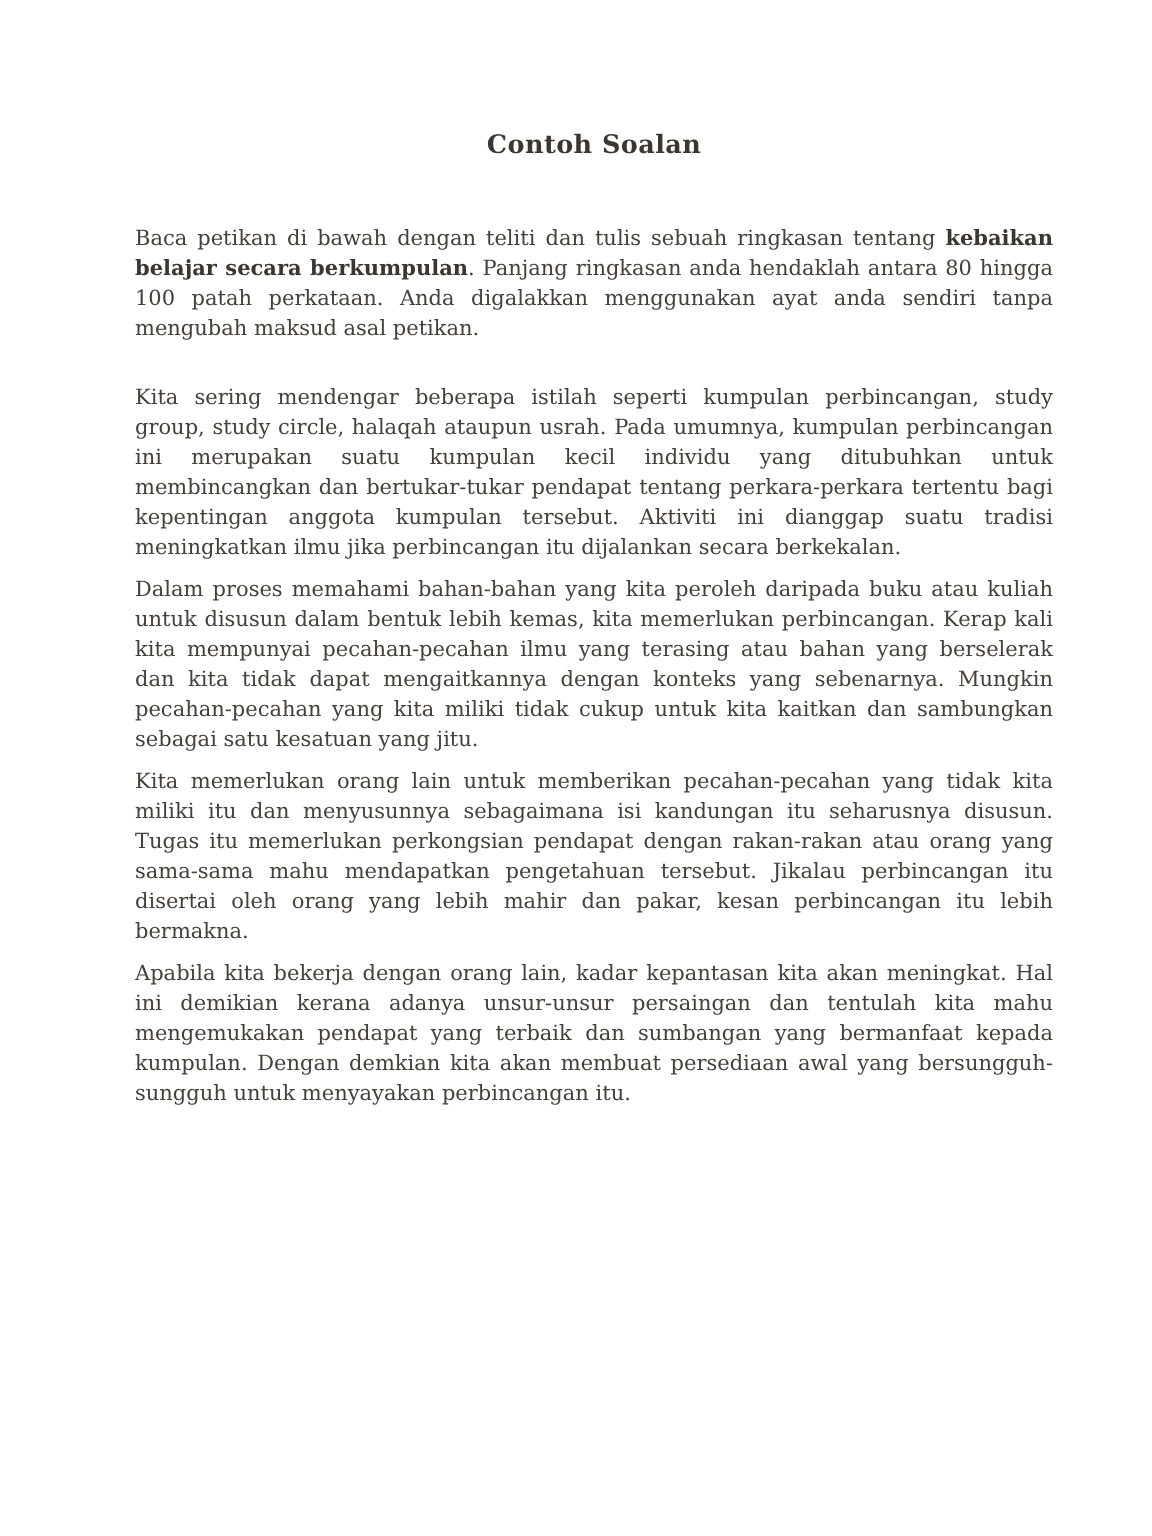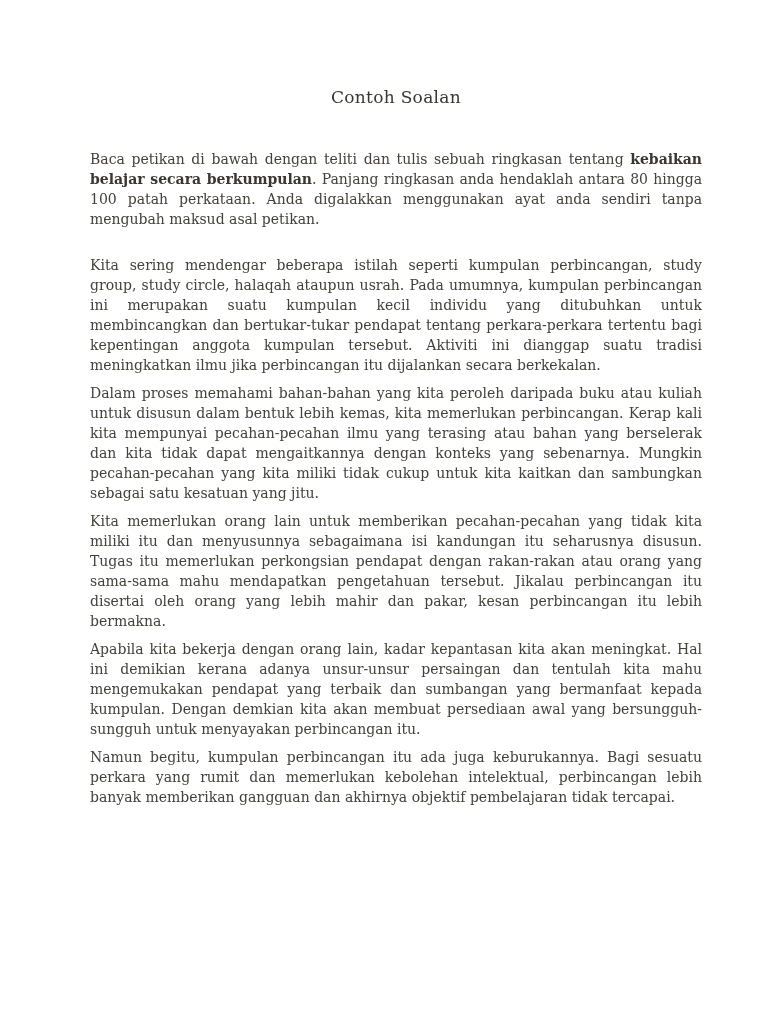--- a/index.html
+++ b/index.html
@@ -17,21 +17,21 @@
     color: #45403a;
     box-sizing: border-box;
   }
   .content {
     box-sizing: border-box;
     padding: 86px 66px 0 90px; 
   }
   .doc-title {
     text-align: center;
     font-size: 17px;
-    font-weight: normal;
+    font-weight: bold;
     line-height: 22px;
     margin: 0 0 20px 0;
     color: #3b362f;
     letter-spacing: 0.3px;
   }
   p.para {
     margin: 0 0 8px 0;
     font-size: 14px;
     line-height: 20px;
     text-align: justify;
@@ -57,16 +57,15 @@
     <p class="para intro"><span>Baca petikan di bawah dengan teliti dan tulis sebuah ringkasan tentang </span><span class="bold-phrase">kebaikan belajar secara berkumpulan</span><span>. Panjang ringkasan anda hendaklah antara 80 hingga 100 patah perkataan. Anda digalakkan menggunakan ayat anda sendiri tanpa mengubah maksud asal petikan.</span></p>
 
     <p class="para">Kita sering mendengar beberapa istilah seperti kumpulan perbincangan, study group, study circle, halaqah ataupun usrah. Pada umumnya, kumpulan perbincangan ini merupakan suatu kumpulan kecil individu yang ditubuhkan untuk membincangkan dan bertukar-tukar pendapat tentang perkara-perkara tertentu bagi kepentingan anggota kumpulan tersebut. Aktiviti ini dianggap suatu tradisi meningkatkan ilmu jika perbincangan itu dijalankan secara berkekalan.</p>
 
     <p class="para">Dalam proses memahami bahan-bahan yang kita peroleh daripada buku atau kuliah untuk disusun dalam bentuk lebih kemas, kita memerlukan perbincangan. Kerap kali kita mempunyai pecahan-pecahan ilmu yang terasing atau bahan yang berselerak dan kita tidak dapat mengaitkannya dengan konteks yang sebenarnya. Mungkin pecahan-pecahan yang kita miliki tidak cukup untuk kita kaitkan dan sambungkan sebagai satu kesatuan yang jitu.</p>
 
     <p class="para">Kita memerlukan orang lain untuk memberikan pecahan-pecahan yang tidak kita miliki itu dan menyusunnya sebagaimana isi kandungan itu seharusnya disusun. Tugas itu memerlukan perkongsian pendapat dengan rakan-rakan atau orang yang sama-sama mahu mendapatkan pengetahuan tersebut. Jikalau perbincangan itu disertai oleh orang yang lebih mahir dan pakar, kesan perbincangan itu lebih bermakna.</p>
 
     <p class="para">Apabila kita bekerja dengan orang lain, kadar kepantasan kita akan meningkat. Hal ini demikian kerana adanya unsur-unsur persaingan dan tentulah kita mahu mengemukakan pendapat yang terbaik dan sumbangan yang bermanfaat kepada kumpulan. Dengan demkian kita akan membuat persediaan awal yang bersungguh-sungguh untuk menyayakan perbincangan itu.</p>
 
-    <p class="para">Namun begitu, kumpulan perbincangan itu ada juga keburukannya. Bagi sesuatu perkara yang rumit dan memerlukan kebolehan intelektual, perbincangan lebih banyak memberikan gangguan dan akhirnya objektif pembelajaran tidak tercapai.</p>
 
   </div>
 </div>
 
 </body></html>

